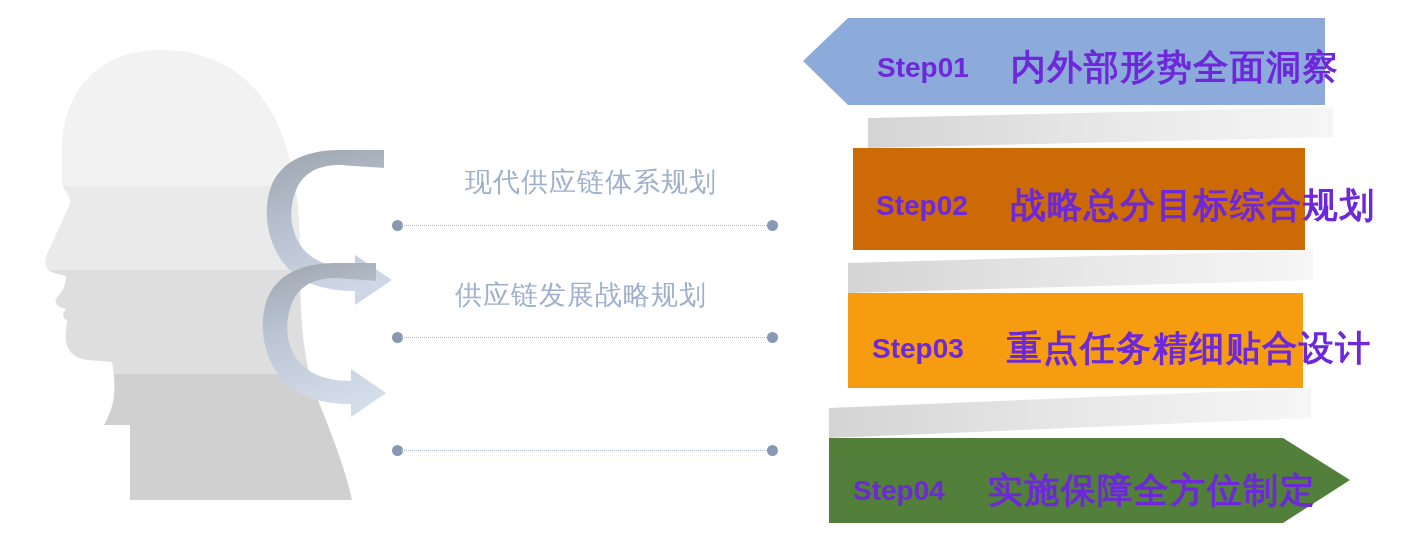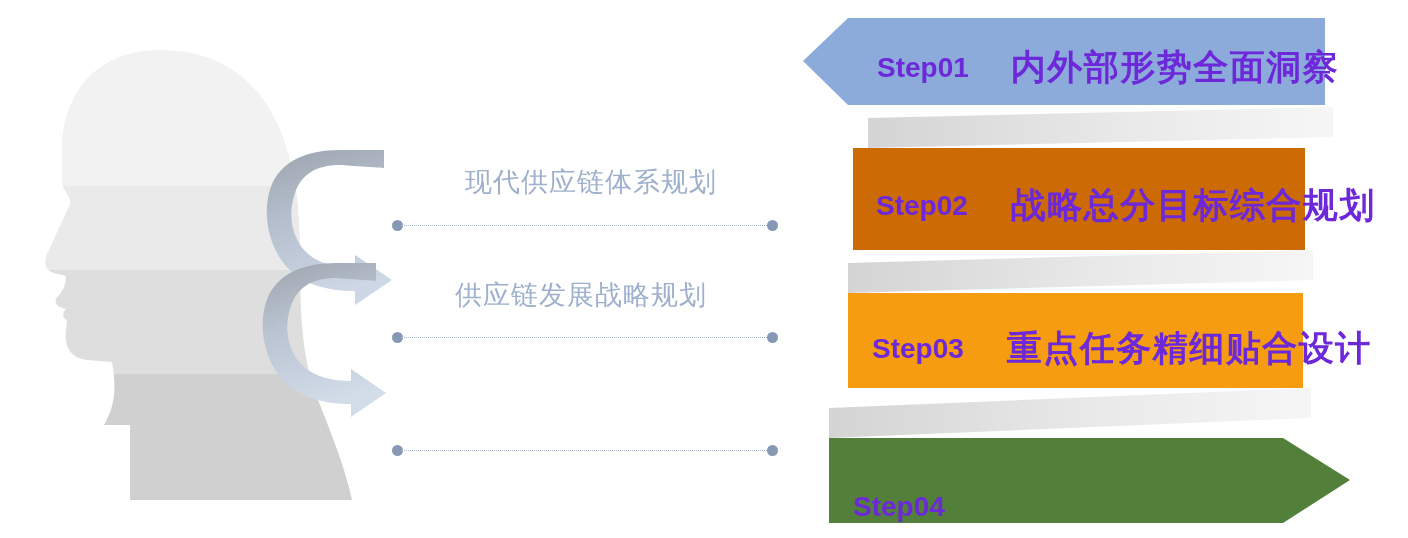--- a/index.html
+++ b/index.html
@@ -65,21 +65,21 @@
     font-family:"Liberation Sans","DejaVu Sans",sans-serif;
   }
   .gap{display:inline-block;}
 
   #step-text-0{left:877px;top:44px;}
   #step-text-0 .gap{width:42px;}
   #step-text-1{left:876px;top:182px;}
   #step-text-1 .gap{width:43px;}
   #step-text-2{left:872px;top:325px;text-align:center;}
   #step-text-2 .gap{width:43px;}
-  #step-text-3{left:853px;top:467px;margin-top:24px;}
+  #step-text-3{left:853px;top:467px;}
   #step-text-3 .gap{width:43px;}
 </style>
 </head>
 <body>
 
 <div id="stage">
 
   <svg id="head-illustration" viewBox="0 0 420 538" width="420" height="538" xmlns="http://www.w3.org/2000/svg">
     <defs>
       <clipPath id="headclip">
@@ -205,15 +205,16 @@
     <span class="step-desc">战略总分目标综合规划</span>
   </div>
   <div class="step-text" id="step-text-2">
     <span class="step-num">Step03</span>
     <span class="gap"></span>
     <span class="step-desc">重点任务精细贴合设计</span>
   </div>
   <div class="step-text" id="step-text-3">
     <span class="step-num">Step04</span>
     <span class="gap"></span>
+    <span class="step-desc">实施保障全方位制定</span>
   </div>
 
 </div>
 
 </body></html>

